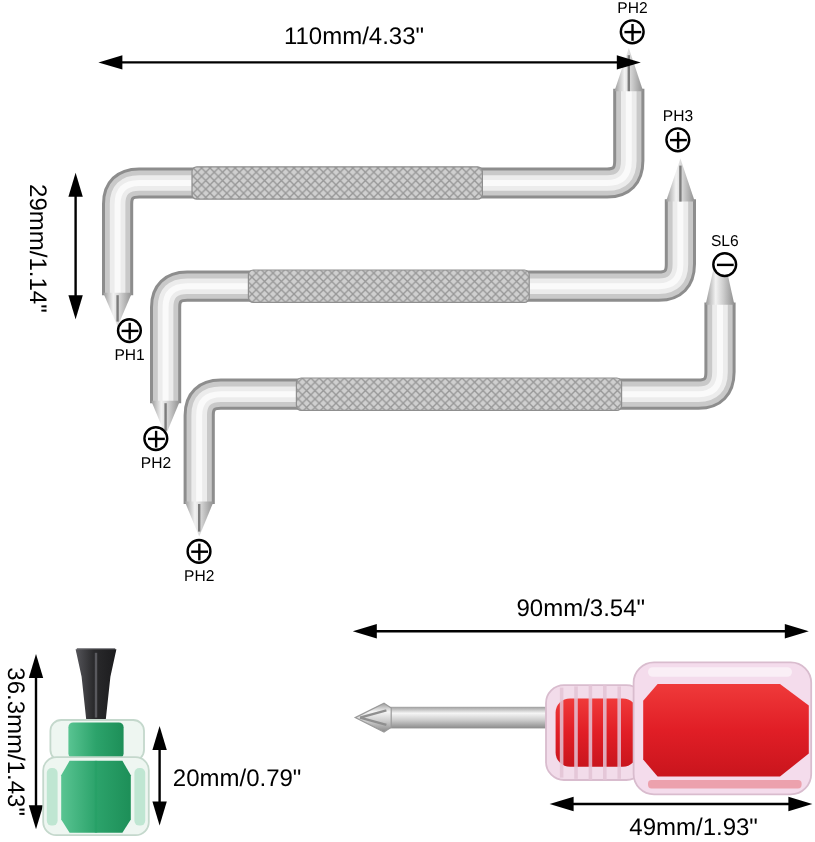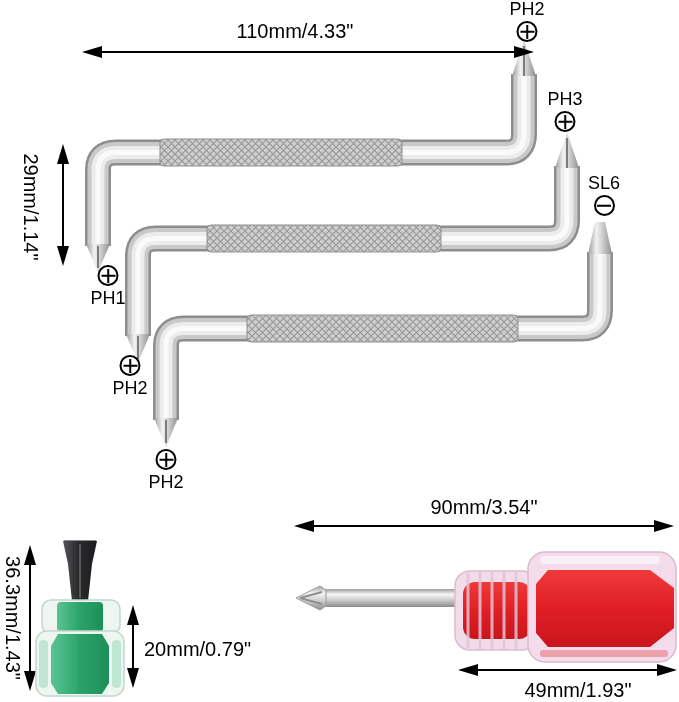--- a/index.html
+++ b/index.html
@@ -4,21 +4,21 @@
 <style>
   html,body{margin:0;padding:0;background:#fff;}
   #stage{position:relative;width:679px;height:702px;background:#fff;overflow:hidden;
          font-family:"Liberation Sans",sans-serif;color:#000;}
   #scene{position:absolute;left:0;top:0;}
   .dimtext{position:absolute;font-size:20px;line-height:1;white-space:nowrap;color:#000;}
   .c{transform:translate(-50%,-50%);}
   .rot{transform:translate(-50%,-50%) rotate(90deg);}
   .vmid{transform:translateY(-50%);}
   .tiplabel{position:absolute;display:flex;flex-direction:column;align-items:center;gap:3px;
-            font-size:18px;line-height:1;transform:translateX(-50%);}
+            font-size:13px;line-height:1;transform:translateX(-50%);}
   .sym{width:21px;height:21px;border:2.5px solid #000;border-radius:50%;
        box-sizing:border-box;position:relative;background:#fff;}
   .sym::before{content:"";position:absolute;left:50%;top:1.5px;bottom:1.5px;width:2.5px;
        transform:translateX(-50%);background:#000;}
   .sym::after{content:"";position:absolute;top:50%;left:1.5px;right:1.5px;height:2.5px;
        transform:translateY(-50%);background:#000;}
   .sym.slotted::before{display:none;}
 </style>
 </head>
 <body>
@@ -152,21 +152,21 @@
   </svg>
 
   <div class="tiplabel" style="left:527px;top:0px;">
     <span>PH2</span>
     <span class="sym"></span>
   </div>
   <div class="tiplabel" style="left:565px;top:90px;justify-content:center;">
     <span>PH3</span>
     <span class="sym"></span>
   </div>
-  <div class="tiplabel" style="left:604px;top:174px;">
+  <div class="tiplabel" style="left:604px;top:194px;">
     <span>SL6</span>
     <span class="sym slotted"></span>
   </div>
   <div class="tiplabel" style="left:108px;top:265px;">
     <span class="sym"></span>
     <span>PH1</span>
   </div>
   <div class="tiplabel" style="left:130px;top:355px;">
     <span class="sym"></span>
     <span>PH2</span>

